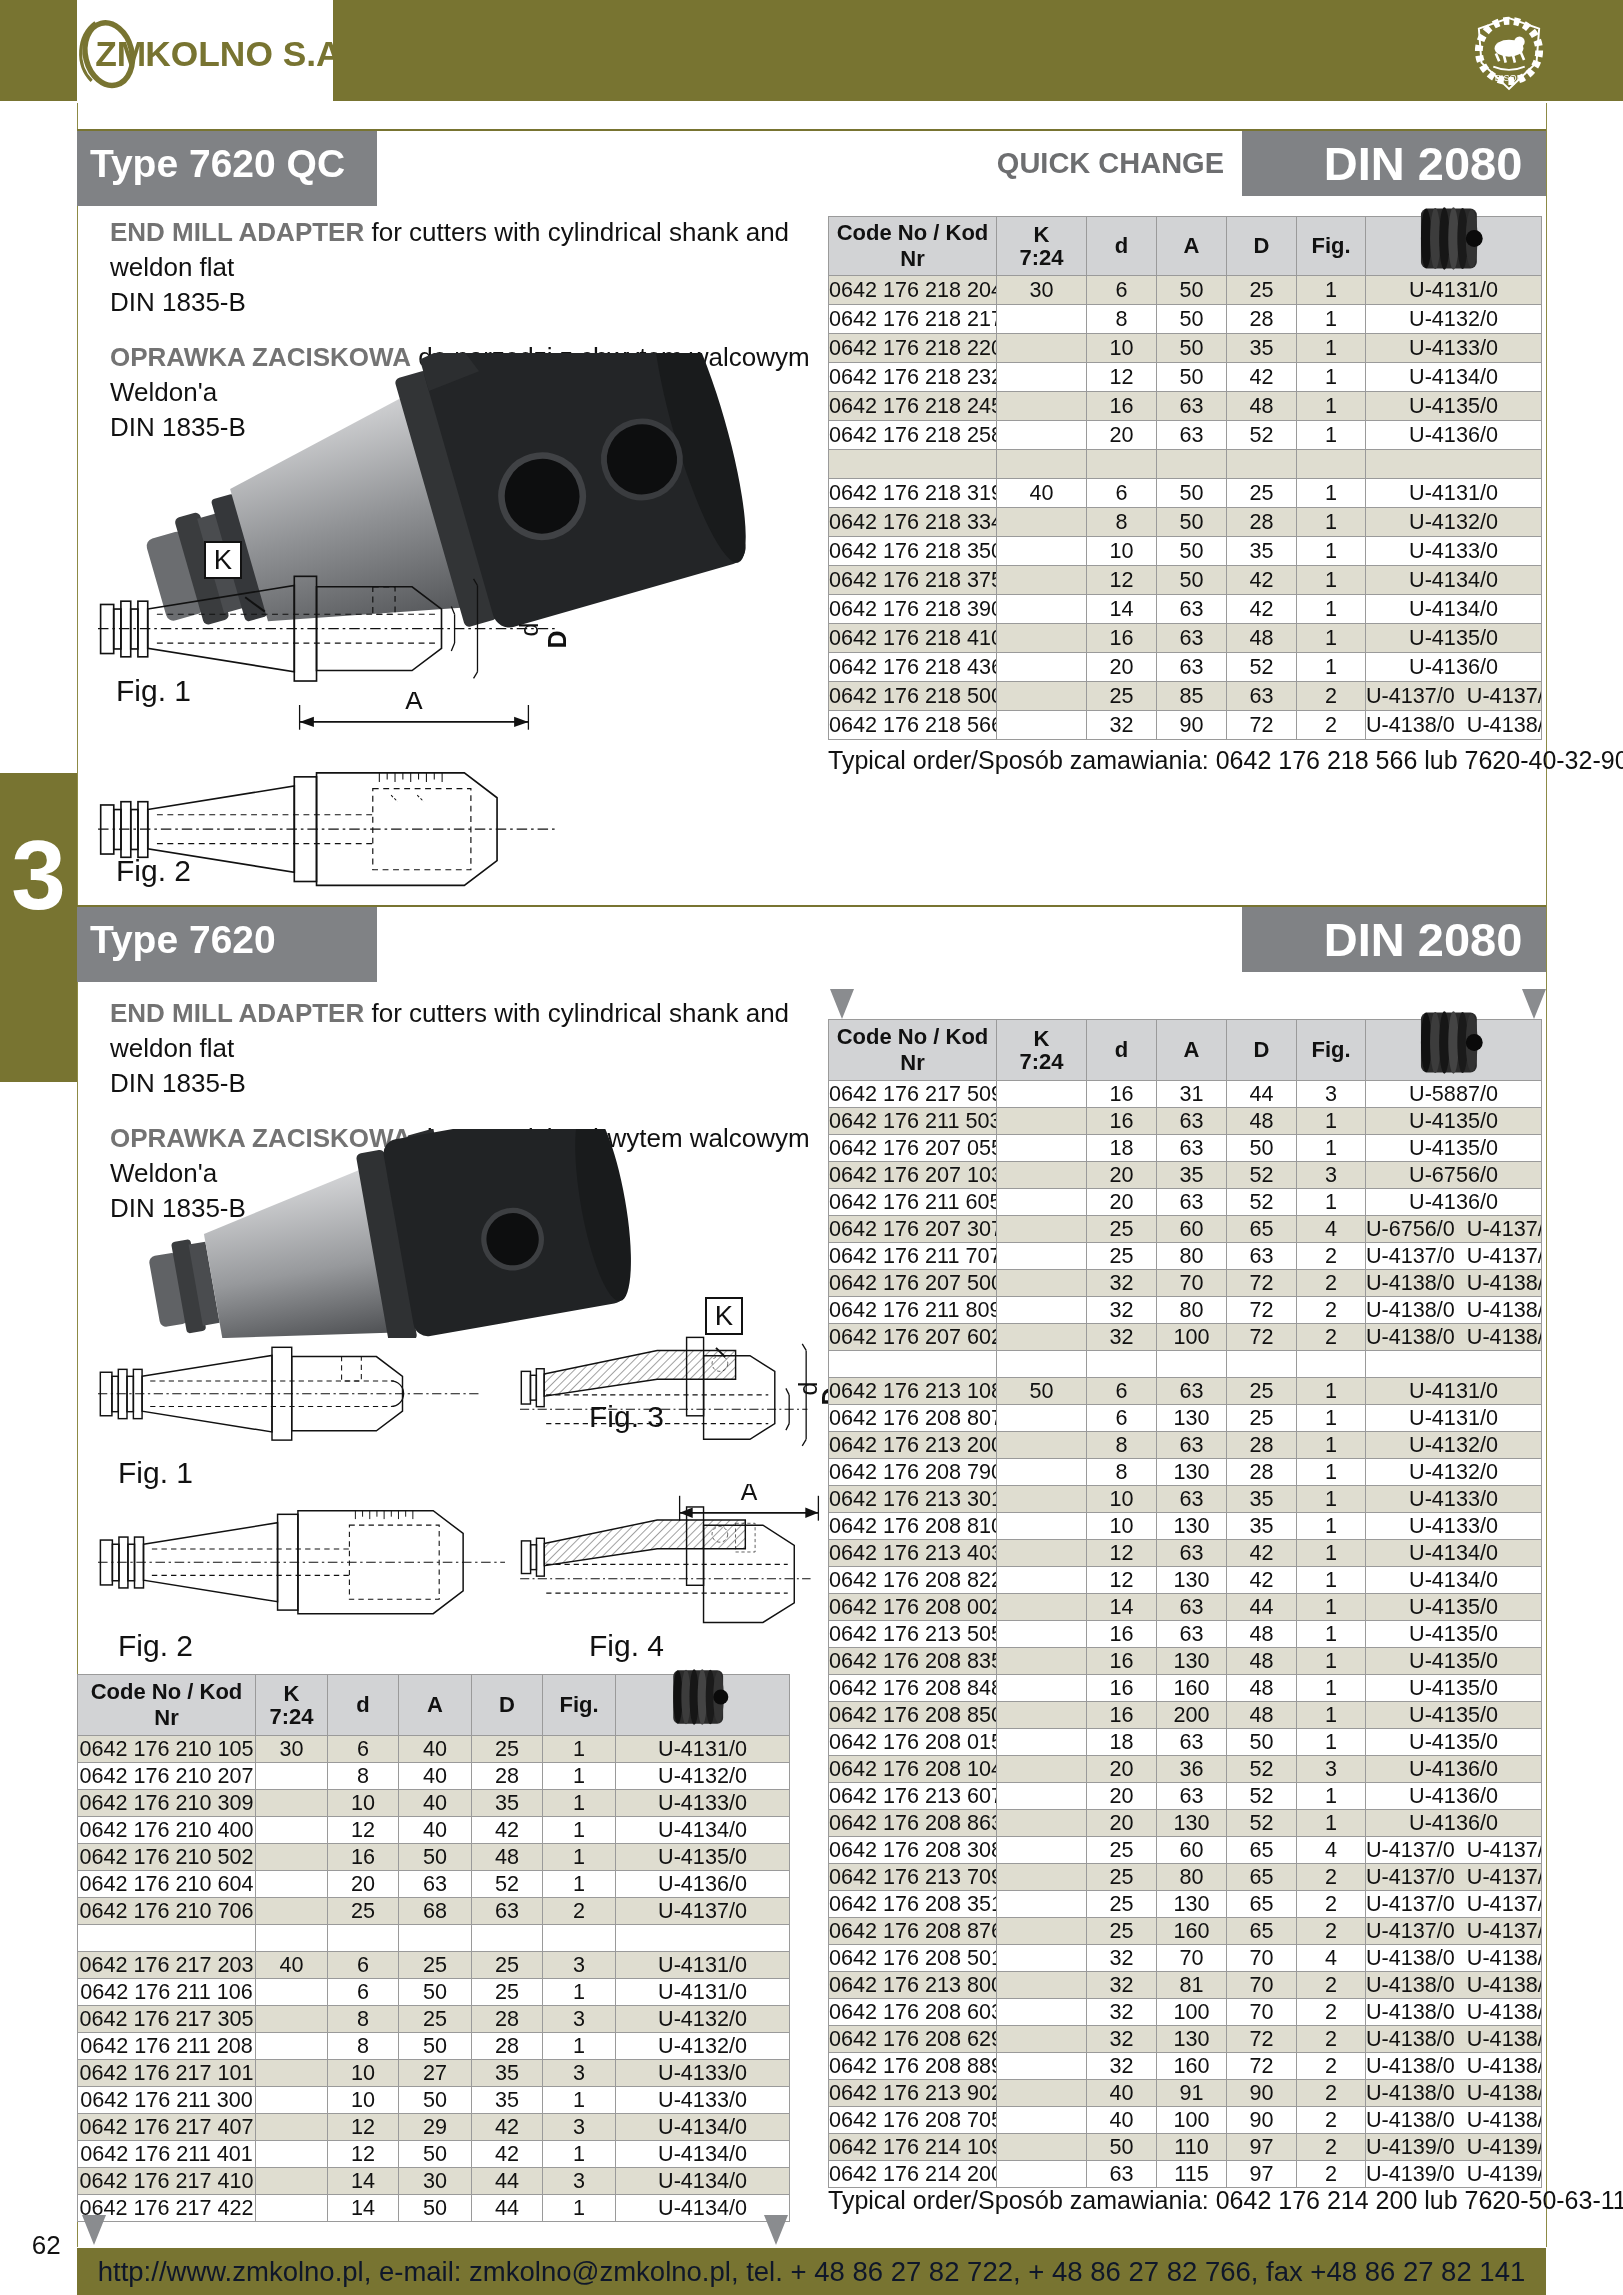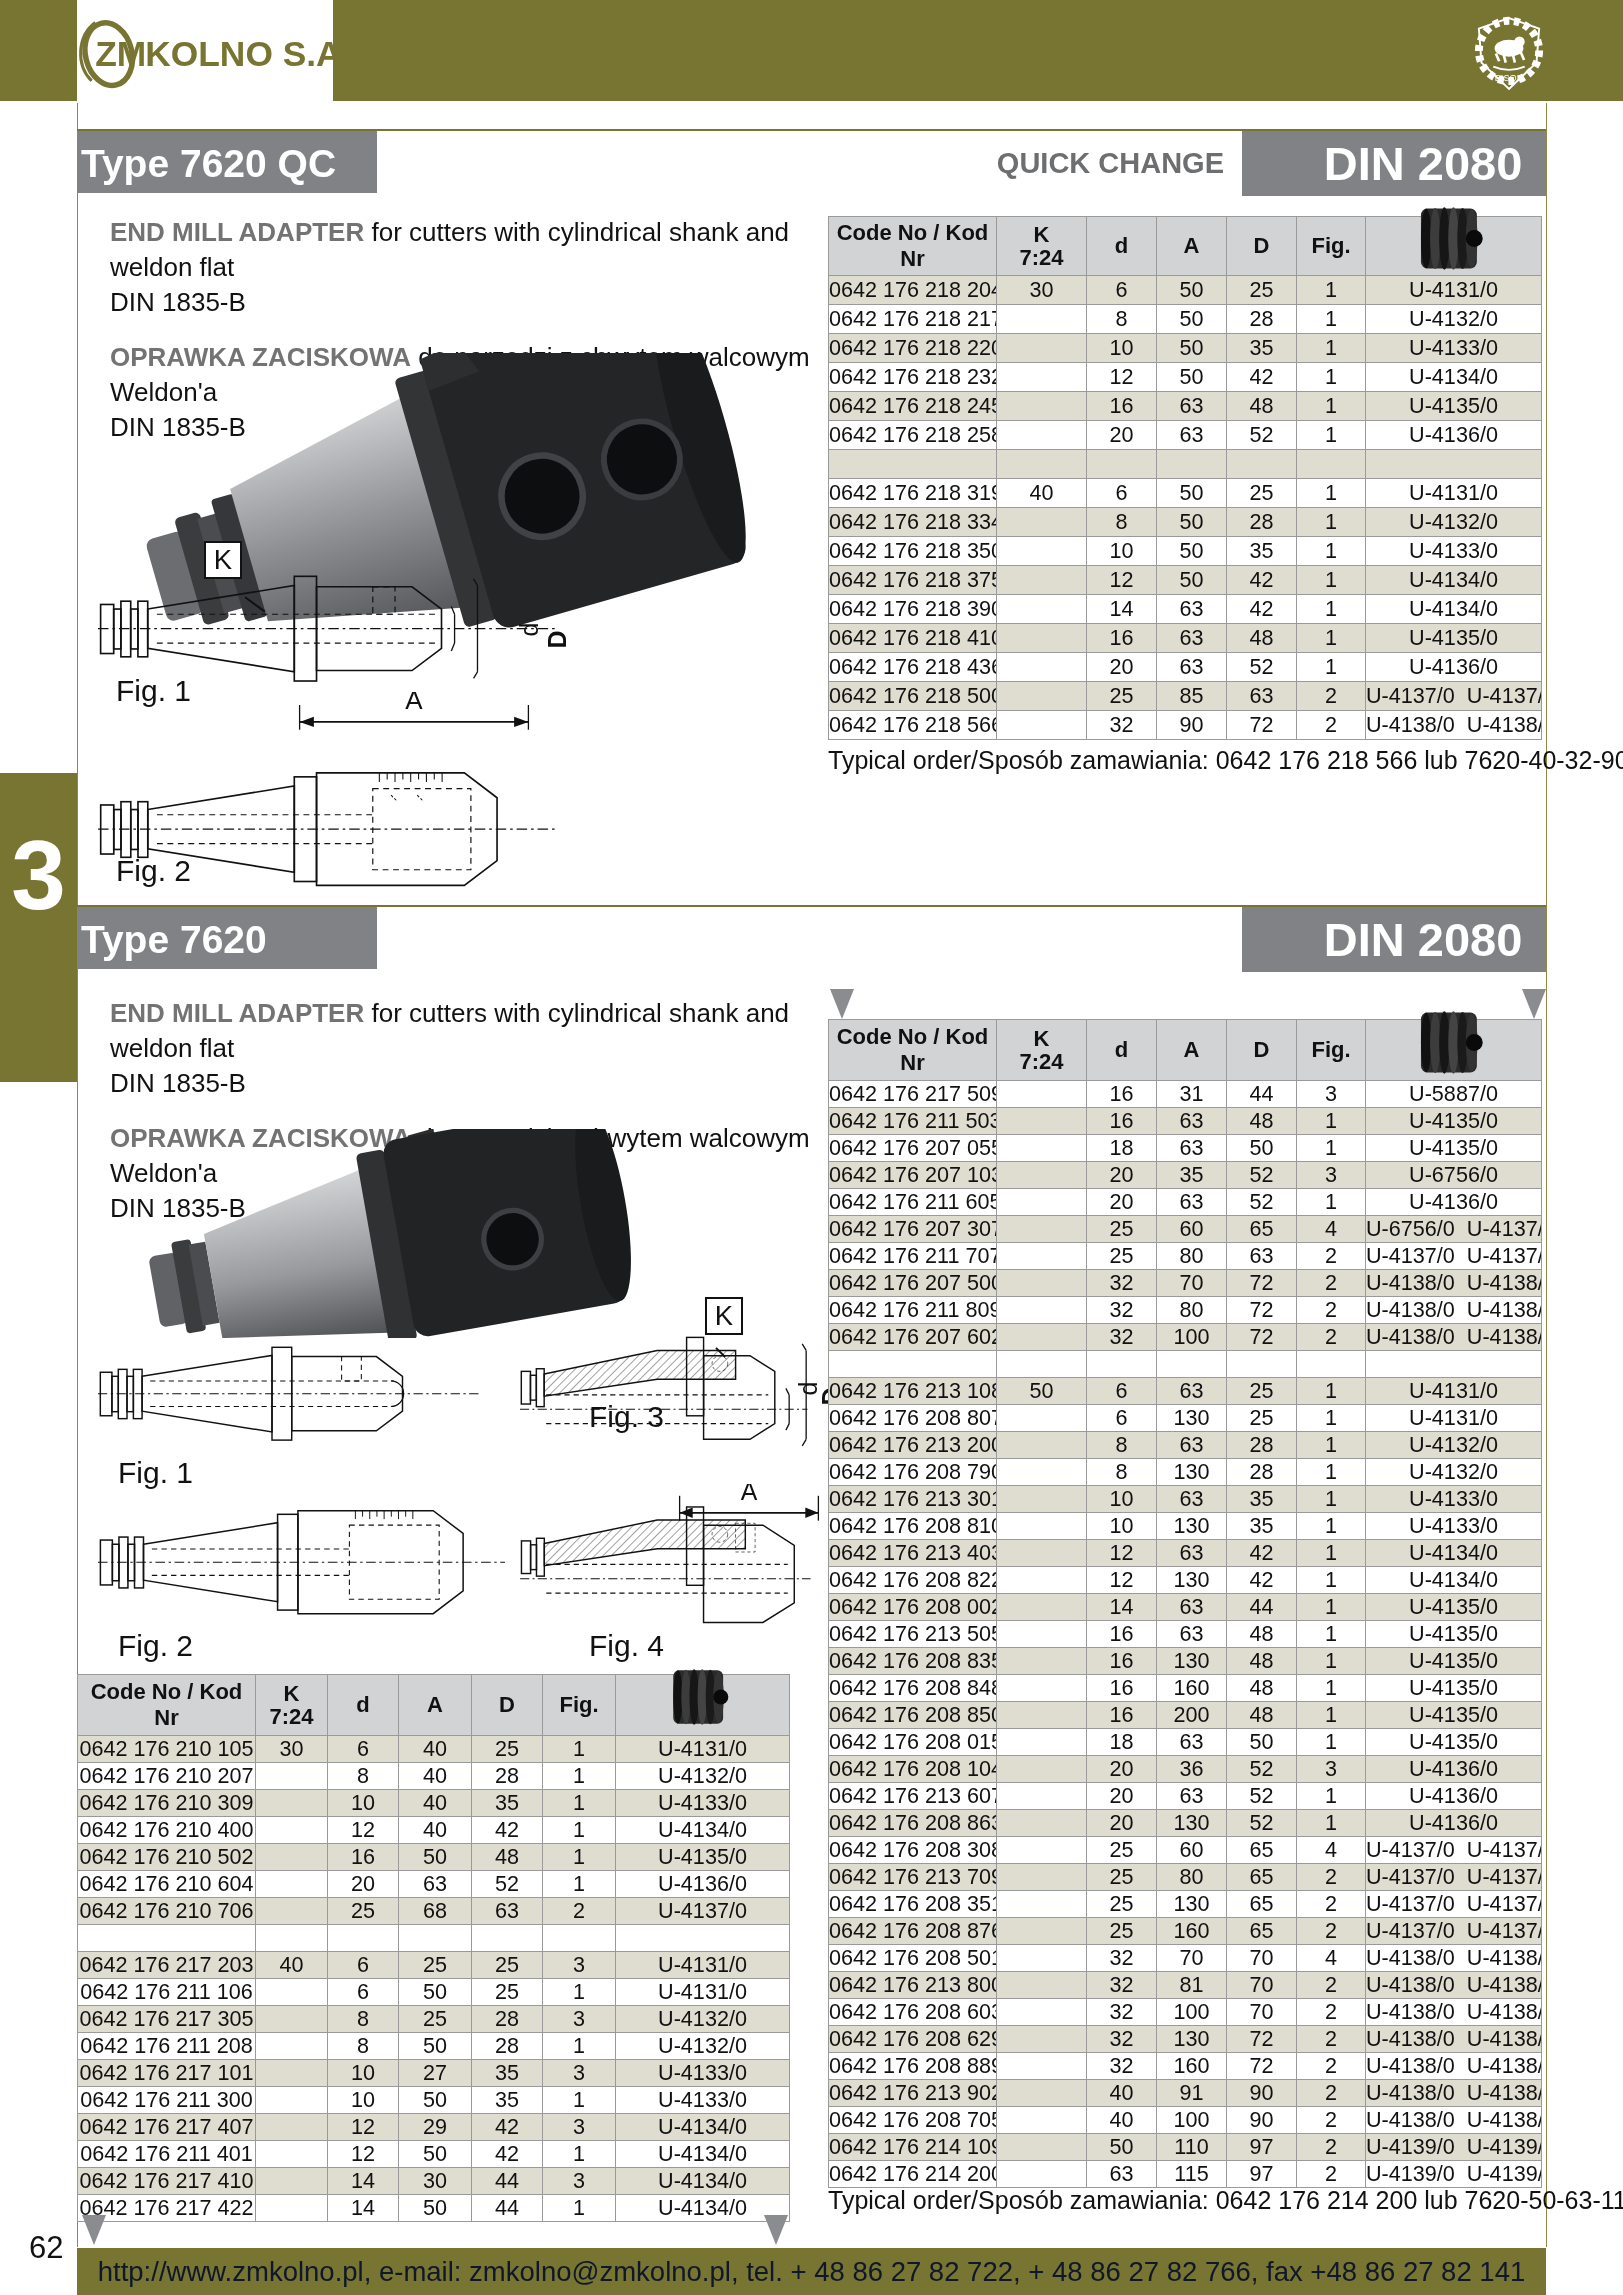--- a/index.html
+++ b/index.html
@@ -5,31 +5,31 @@
   html,body{margin:0;padding:0;background:#fff;}
   .page{position:relative;width:1623px;height:2295px;background:#fff;overflow:hidden;
         font-family:"Liberation Sans",sans-serif;color:#1a1a1a;}
   .abs{position:absolute;}
 
   
   .top-band{left:0;top:0;width:1623px;height:101px;background:#787431;}
   .logo-box{left:77px;top:0;width:256px;height:106px;background:#fff;display:flex;align-items:center;justify-content:center;}
   .footer-bar{left:77px;top:2248px;width:1469px;height:48px;background:#787431;color:#0f172a;
               font-size:27.5px;display:flex;align-items:center;justify-content:center;white-space:nowrap;}
-  .page-num{left:18.3px;top:2230px;width:56px;font-size:31px;color:#111;text-align:center;}
+  .page-num{left:18.3px;top:2230px;width:56px;font-size:26px;color:#111;text-align:center;}
 
   
   .vline{width:1.3px;background:#8d8a45;top:103px;height:2144px;}
   .chapter-tab{left:0;top:773px;width:77px;height:309px;background:#787431;color:#fff;
                font-size:98px;font-weight:bold;display:flex;justify-content:center;padding-top:46px;box-sizing:border-box;}
 
   
   .hline{height:2px;background:#787431;left:77px;width:1469px;}
-  .title-box{left:77px;width:300px;height:62px;background:#808285;color:#fff;font-weight:bold;
-             font-size:39px;line-height:65px;padding-left:4px;box-sizing:border-box;}
+  .title-box{left:77px;width:300px;height:75px;background:#808285;color:#fff;font-weight:bold;
+             font-size:39px;line-height:65px;padding-left:13px;box-sizing:border-box;}
   .din-box{left:1242px;width:304px;height:65px;background:#808285;color:#fff;font-weight:bold;
            font-size:47px;line-height:65px;text-align:right;padding-right:23.6px;box-sizing:border-box;}
   .quick-change{left:936px;width:288px;height:65px;color:#6d6e70;font-weight:bold;font-size:29px;
                 line-height:65px;text-align:right;}
 
   
   .desc{left:110px;width:700px;font-size:26px;line-height:35px;color:#111;}
   .desc .lead{color:#737373;font-weight:bold;}
   .desc p{margin:0 0 19.6px 0;}
 

